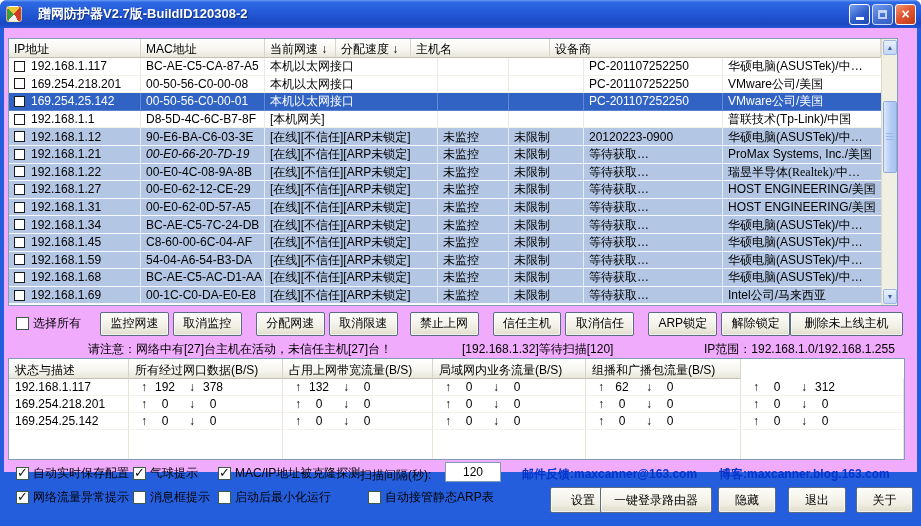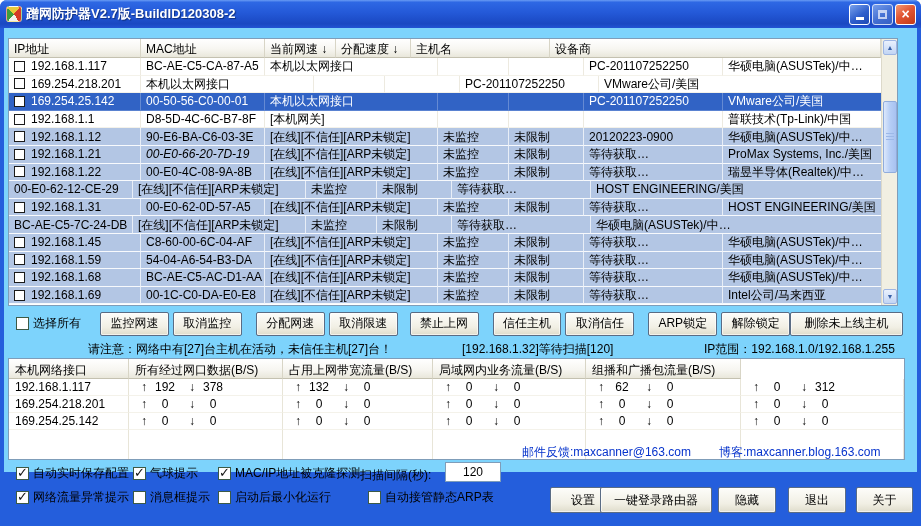--- a/index.html
+++ b/index.html
@@ -6,31 +6,31 @@
   html,body { margin:0; padding:0; background:#fff; }
   body { width:921px; height:526px; position:relative; font-family:"Liberation Sans","DejaVu Sans",sans-serif; font-size:12px; color:#000; }
 
   .window { position:absolute; left:0; top:0; width:921px; height:526px; background:var(--titlebar-blue,#245EDC); border-radius:7px 7px 0 0; overflow:hidden; }
 
   
   .titlebar { position:absolute; left:0; top:0; right:0; height:28px; display:flex; align-items:center; padding:0 5px 0 6px;
     background:linear-gradient(180deg,#6A9CF4 0%,#2E68E4 8%,#2459D8 45%,#1A48C2 85%,#2254D4 100%); }
   .app-icon { width:16px; height:16px; border-radius:3px; flex:0 0 auto;
     background:conic-gradient(from 40deg,#D43A28 0 30%,#F2F2EE 30% 50%,#3E9E3E 50% 75%,#E8C83A 75%); border:1px solid rgba(255,255,255,.5); }
-  .title-text { color:#fff; font-weight:bold; font-size:13px; margin-left:4px; flex:1; text-shadow:1px 1px 1px #10307E; white-space:nowrap; overflow:hidden; }
+  .title-text { color:#fff; font-weight:bold; font-size:13px; margin-left:16px; flex:1; text-shadow:1px 1px 1px #10307E; white-space:nowrap; overflow:hidden; }
   .win-buttons { display:flex; gap:2px; }
   .win-btn { width:21px; height:21px; border:1px solid #fff; border-radius:3px; display:flex; align-items:center; justify-content:center; }
   .win-btn.minb { background:linear-gradient(145deg,#7AA2EC,#2E5ECC 55%,#1E4AB4); }
   .min-glyph { width:8px; height:3px; background:#fff; margin-top:9px; }
   .win-btn.maxb { background:linear-gradient(145deg,#8AACEC,#4E78D4 55%,#3E66C4); opacity:.8; }
   .max-glyph { width:9px; height:9px; border:2px solid rgba(255,255,255,.9); border-top-width:3px; }
   .win-btn.closeb { background:linear-gradient(145deg,#F49A74,#E25634 45%,var(--close-red,#C23A16)); color:#fff; font-weight:bold; font-size:14px; line-height:1; }
 
   
-  .client { position:absolute; left:4px; top:28px; width:913px; height:444px; background:#7dd3fc; }
+  .client { position:absolute; left:4px; top:28px; width:913px; height:444px; background:#f0abfc; }
 
   
   .host-table { position:absolute; left:4px; top:10px; width:890px; height:268px; background:#fff; border:1px solid #7F9DB9; }
   .ht-header { position:absolute; left:0; top:0; width:872px; height:19px; display:flex; }
   .ht-hcell { background:linear-gradient(180deg,#FFFFFF 0%,#F7F6F1 55%,#E9E7DB 100%); border-right:1px solid #D8D5C6; border-bottom:1px solid #C4C1B0;
     padding:2px 2px 0 5px; white-space:nowrap; overflow:hidden; flex:0 0 auto; }
   .ht-body { position:absolute; left:0; top:19px; width:874px; bottom:0; overflow:hidden; }
   .ht-row { display:flex; height:17.6px; }
   .ht-cell { flex:0 0 auto; display:flex; align-items:center; padding-left:5px; white-space:nowrap; overflow:hidden; line-height:16px; }
   .row-normal { background:#fff; }
@@ -73,21 +73,21 @@
   .tt-arr { margin-left:6px; } .tt-num { width:36px; text-align:center; }
 
   
   .opt-row { position:absolute; left:4px; width:905px; height:16px; }
   .opt-row.r1 { top:437px; } .opt-row.r2 { top:461px; }
   .opt-cb { position:absolute; top:0; display:flex; align-items:center; white-space:nowrap; }
   .cb { width:13px; height:13px; background:#fff; border:1px solid #3C5A46; margin-right:4px; position:relative; flex:0 0 auto; }
   .cb .check { position:absolute; left:0; top:-3px; font-size:13px; font-weight:bold; color:#111; }
   .scan-label { position:absolute; left:356px; top:439px; white-space:nowrap; }
   .scan-input { position:absolute; left:441px; top:434px; width:56px; height:20px; border:1px solid #7F9DB9; text-align:center; font-size:12px; font-family:inherit; background:#fff; }
-  .link { position:absolute; top:416px; color:var(--link-blue,#0633CC); white-space:nowrap; cursor:pointer; }
+  .link { position:absolute; top:438px; color:var(--link-blue,#0633CC); white-space:nowrap; cursor:pointer;font-weight:bold; }
   .link.email { left:518px; } .link.blog { left:715px; }
   .bottom-btn { position:absolute; top:459px; height:26px; }
 </style>
 </head>
 <body>
 
 <div class="window">
   <div class="titlebar">
     <div class="app-icon"></div>
     <div class="title-text">蹭网防护器V2.7版-BuildID120308-2</div>
@@ -126,20 +126,21 @@
             <div class="ht-cell" style="width: 71px;"></div>
             <div class="ht-cell" style="width: 75px;"></div>
             <div class="ht-cell" style="width: 139px;">PC-201107252250</div>
             <div class="ht-cell" style="width: 159px; flex: 1 1 0%;">华硕电脑(ASUSTek)/中…</div>
           </div>
           <div class="ht-row row-normal">
             <div class="ht-cell" style="width: 132px;">
               <span class="row-cb"></span>
               <span>169.254.218.201</span>
             </div>
+            <div class="ht-cell" style="width: 124px;">00-50-56-C0-00-08</div>
             <div class="ht-cell" style="width: 173px;">本机以太网接口</div>
             <div class="ht-cell" style="width: 71px;"></div>
             <div class="ht-cell" style="width: 75px;"></div>
             <div class="ht-cell" style="width: 139px;">PC-201107252250</div>
             <div class="ht-cell" style="width: 159px; flex: 1 1 0%;">VMware公司/美国</div>
           </div>
           <div class="ht-row row-selected">
             <div class="ht-cell" style="width: 132px;">
               <span class="row-cb"></span>
               <span>169.254.25.142</span>
@@ -190,43 +191,51 @@
           <div class="ht-row row-untrusted">
             <div class="ht-cell" style="width: 132px;">
               <span class="row-cb"></span>
               <span>192.168.1.22</span>
             </div>
             <div class="ht-cell" style="width: 124px;">00-E0-4C-08-9A-8B</div>
             <div class="ht-cell" style="width: 173px;">[在线][不信任][ARP未锁定]</div>
             <div class="ht-cell" style="width: 71px;">未监控</div>
             <div class="ht-cell" style="width: 75px;">未限制</div>
             <div class="ht-cell" style="width: 139px;">等待获取…</div>
-            <div class="ht-cell" style="width: 159px; flex: 1 1 0%;">瑞昱半导体(Realtek)/中…</div>
-          </div>
-          <div class="ht-row row-untrusted">
+            <div class="ht-cell" style="width: 159px; flex: 1 1 0%; font-family: Liberation Serif, serif;">瑞昱半导体(Realtek)/中…</div>
+          </div>
+          <div class="ht-row row-untrusted">
+            <div class="ht-cell" style="width: 132px;">
+              <span class="row-cb"></span>
+              <span>192.168.1.27</span>
+            </div>
             <div class="ht-cell" style="width: 124px;">00-E0-62-12-CE-29</div>
             <div class="ht-cell" style="width: 173px;">[在线][不信任][ARP未锁定]</div>
             <div class="ht-cell" style="width: 71px;">未监控</div>
             <div class="ht-cell" style="width: 75px;">未限制</div>
             <div class="ht-cell" style="width: 139px;">等待获取…</div>
             <div class="ht-cell" style="width: 159px; flex: 1 1 0%;">HOST ENGINEERING/美国</div>
           </div>
           <div class="ht-row row-untrusted">
             <div class="ht-cell" style="width: 132px;">
               <span class="row-cb"></span>
               <span>192.168.1.31</span>
             </div>
             <div class="ht-cell" style="width: 124px;">00-E0-62-0D-57-A5</div>
             <div class="ht-cell" style="width: 173px;">[在线][不信任][ARP未锁定]</div>
             <div class="ht-cell" style="width: 71px;">未监控</div>
             <div class="ht-cell" style="width: 75px;">未限制</div>
             <div class="ht-cell" style="width: 139px;">等待获取…</div>
             <div class="ht-cell" style="width: 159px; flex: 1 1 0%;">HOST ENGINEERING/美国</div>
           </div>
           <div class="ht-row row-untrusted">
+            <div class="ht-cell" style="width: 132px;">
+              <span class="row-cb"></span>
+              <span>192.168.1.34</span>
+            </div>
             <div class="ht-cell" style="width: 124px;">BC-AE-C5-7C-24-DB</div>
             <div class="ht-cell" style="width: 173px;">[在线][不信任][ARP未锁定]</div>
             <div class="ht-cell" style="width: 71px;">未监控</div>
             <div class="ht-cell" style="width: 75px;">未限制</div>
             <div class="ht-cell" style="width: 139px;">等待获取…</div>
             <div class="ht-cell" style="width: 159px; flex: 1 1 0%;">华硕电脑(ASUSTek)/中…</div>
           </div>
           <div class="ht-row row-untrusted">
             <div class="ht-cell" style="width: 132px;">
               <span class="row-cb"></span>
@@ -303,21 +312,21 @@
       </div>
 
     <div class="status-line">
       <span class="st-notice">请注意：网络中有[27]台主机在活动，未信任主机[27]台！</span>
       <span class="st-scan">[192.168.1.32]等待扫描[120]</span>
       <span class="st-range">IP范围：192.168.1.0/192.168.1.255</span>
     </div>
 
     <div class="traffic-table">
       <div class="tt-header" id="traffic-header">
-          <div class="tt-hcell" style="width: 120px;">本机网络接口</div>
+          <div class="tt-hcell" style="width: 120px;">状态与描述</div>
           <div class="tt-hcell" style="width: 154px;">所有经过网口数据(B/S)</div>
           <div class="tt-hcell" style="width: 150px;">占用上网带宽流量(B/S)</div>
           <div class="tt-hcell" style="width: 153px;">局域网内业务流量(B/S)</div>
           <div class="tt-hcell" style="width: 155px;">组播和广播包流量(B/S)</div>
         </div>
       <div id="traffic-rows" style="display:flex;flex-direction:column;flex:1;">
           <div class="tt-row">
             <div class="tt-cell" style="width: 120px;">192.168.1.117</div>
             <div class="tt-cell" style="width: 154px;">
               <span class="tt-arr">↑</span>

